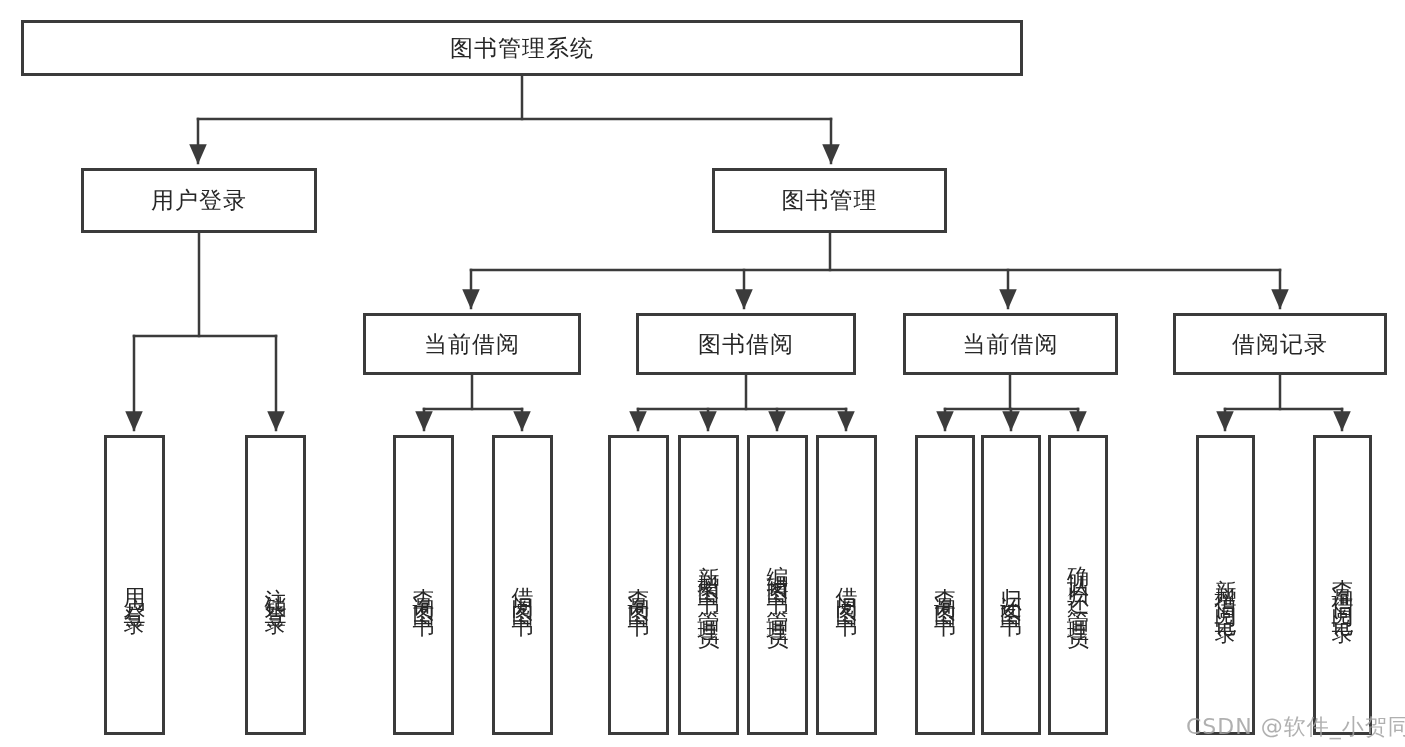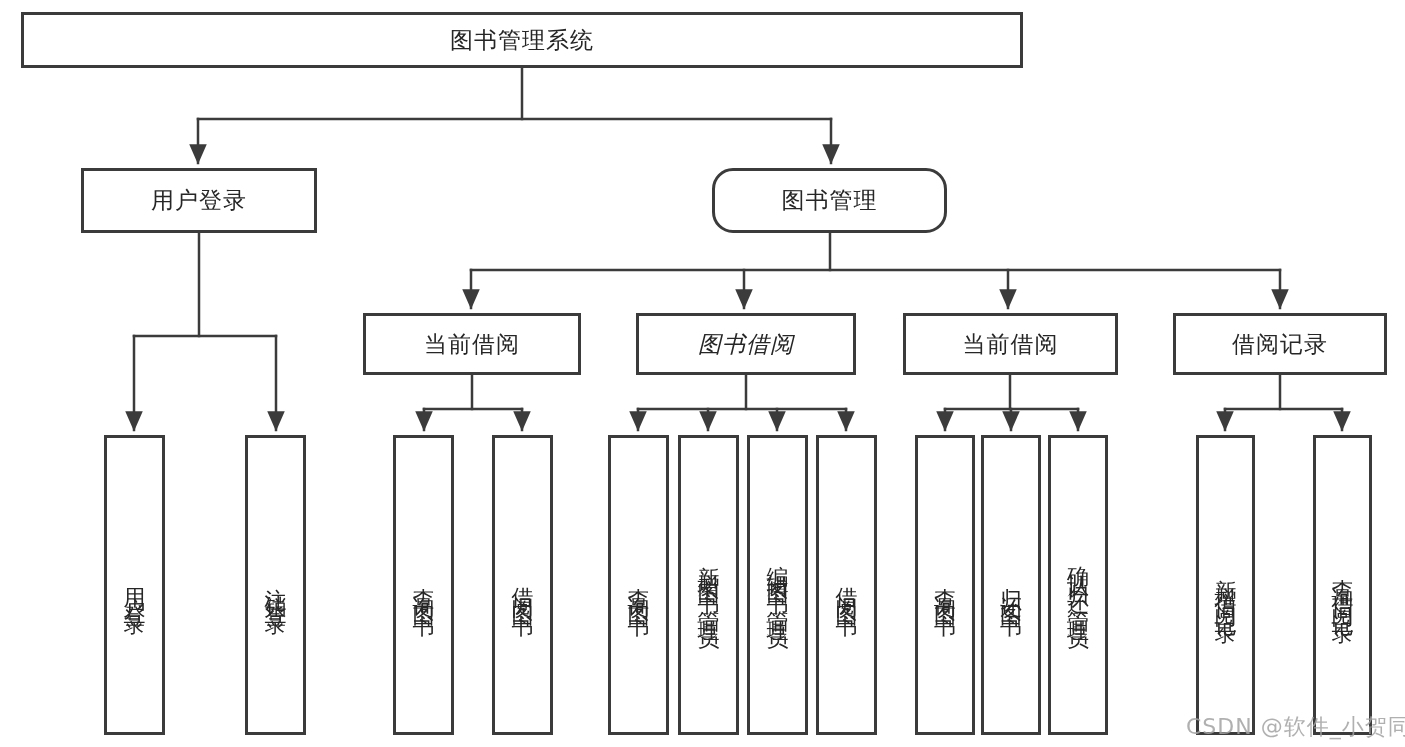--- a/index.html
+++ b/index.html
@@ -46,25 +46,25 @@
     left: 1186px;
     top: 712px;
     z-index: 3;
     font-size: 22px;
     color: #a3a3a3;
     opacity: 0.85;
     white-space: nowrap;
     letter-spacing: 1px;
   }
   
-  #root   { left: 21px;  top: 12px;  width: 1002px; height: 56px; }
+  #root   { left: 21px;  top: 20px;  width: 1002px; height: 56px; }
   #l2-0   { left: 81px;  top: 168px; width: 236px;  height: 65px; }
-  #l2-1   { left: 712px; top: 168px; width: 235px;  height: 65px; border-radius: 21px; }
+  #l2-1   { left: 712px; top: 168px; width: 235px;  height: 65px; }
   #l3-0   { left: 363px; top: 313px; width: 218px;  height: 62px; }
-  #l3-1   { left: 636px; top: 313px; width: 220px;  height: 62px; font-style: italic; }
+  #l3-1   { left: 636px; top: 313px; width: 220px;  height: 62px; }
   #l3-2   { left: 903px; top: 313px; width: 215px;  height: 62px; }
   #l3-3   { left: 1173px;top: 313px; width: 214px;  height: 62px; }
   #lf-0   { left: 104px; top: 435px; width: 61px; height: 300px; }
   #lf-1   { left: 245px; top: 435px; width: 61px; height: 300px; }
   #lf-2   { left: 393px; top: 435px; width: 61px; height: 300px; }
   #lf-3   { left: 492px; top: 435px; width: 61px; height: 300px; }
   #lf-4   { left: 608px; top: 435px; width: 61px; height: 300px; }
   #lf-5   { left: 678px; top: 435px; width: 61px; height: 300px; }
   #lf-6   { left: 747px; top: 435px; width: 61px; height: 300px; }
   #lf-7   { left: 816px; top: 435px; width: 61px; height: 300px; }

